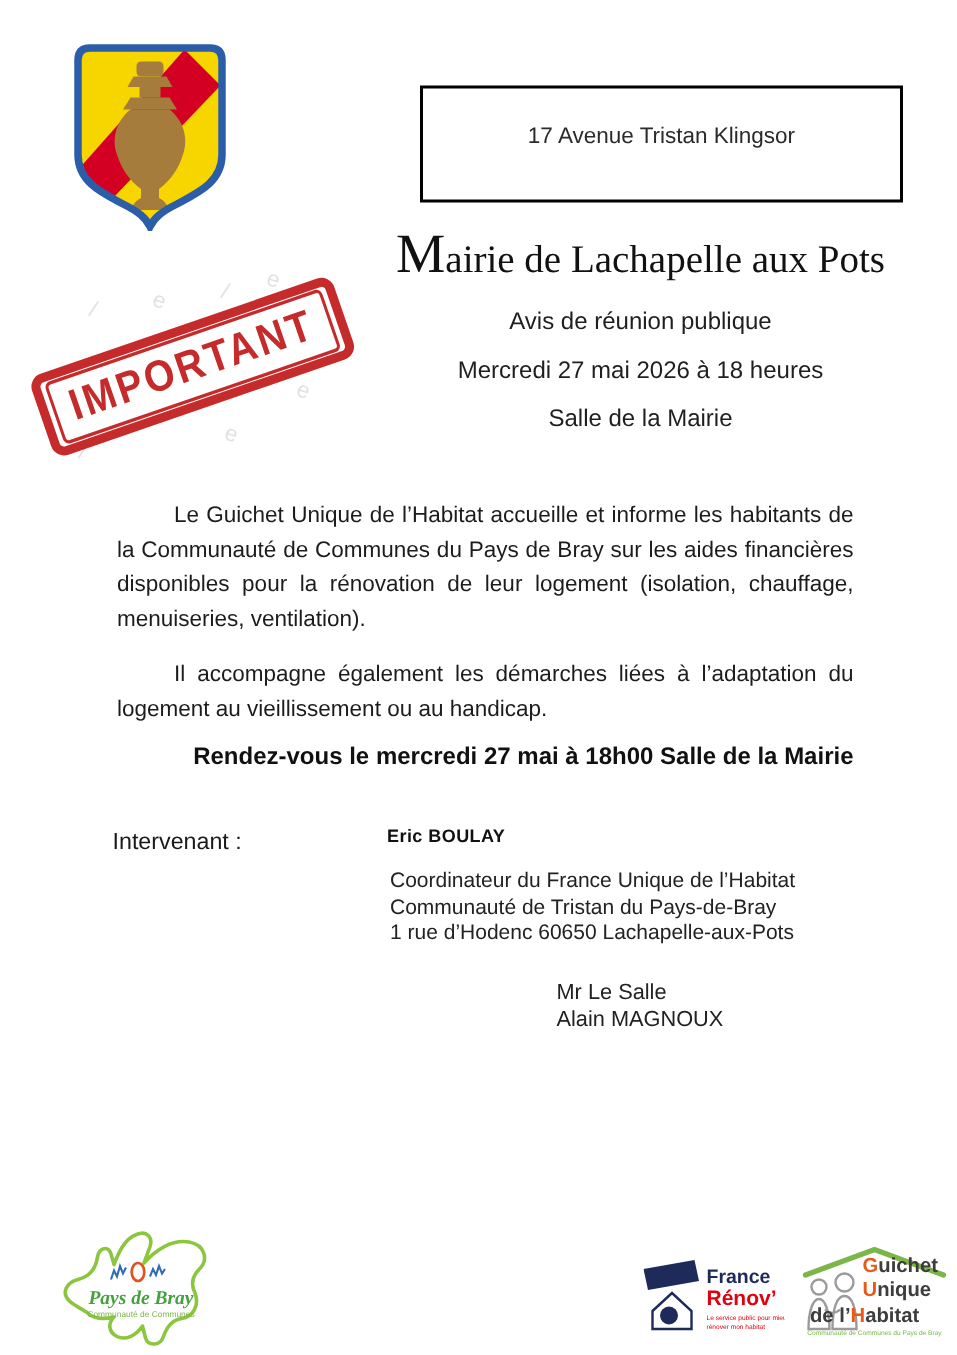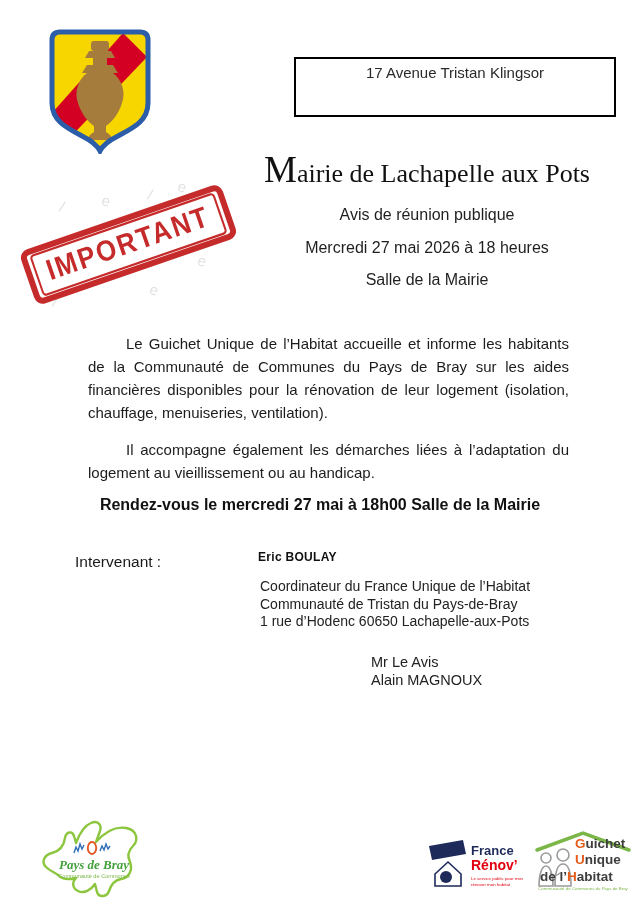--- a/index.html
+++ b/index.html
@@ -17,36 +17,36 @@
   .w7{left:198px;top:252px;}
 
   
   .stamp-wrap{left:22px;top:192px;width:212px;height:104px;display:flex;align-items:center;justify-content:center;}
   .stamp{transform:rotate(-19deg);border:6px solid #c62b2b;border-radius:9px;padding:3px;background:rgba(255,255,255,0);}
   .stamp-inner{border:2.5px solid #c62b2b;border-radius:4px;padding:1px 10px 3px 10px;
                font-weight:bold;font-size:26px;letter-spacing:2px;color:#c62b2b;
                transform:scaleY(1.12);font-family:"Liberation Sans",sans-serif;}
 
   
-  .address-box{left:294px;top:57px;width:318px;height:55px;border:2px solid #000;
-               text-align:center;font-size:15px;color:#2a2a2a;padding-top:1px;}
+  .address-box{left:280px;top:57px;width:318px;height:55px;border:2px solid #000;
+               text-align:center;font-size:15px;color:#2a2a2a;padding-top:19px;}
   .address-box div{line-height:26px;}
 
   
   .title{left:214px;top:148px;width:426px;text-align:center;
          font-family:"Liberation Serif",serif;font-size:26px;color:#111;}
   .title .cap{font-size:37px;}
   .notice{left:214px;width:426px;text-align:center;font-size:16px;color:#1f1f1f;}
   .notice1{top:206px;} .notice2{top:239px;} .notice3{top:271px;}
 
   
   .bodytext{left:71px;top:332px;width:498px;font-size:15px;line-height:23px;
             text-align:justify;color:#1c1c1c;}
-  .bodytext p{margin:0 0 14px 17px;text-indent:38px;}
-  .rdv{left:71px;top:496px;width:498px;text-align:center;font-weight:bold;font-size:16px;color:#111;}
+  .bodytext p{margin:0 0 14px 7px;text-indent:38px;}
+  .rdv{left:71px;top:496px;width:498px;text-align:right;font-weight:bold;font-size:16px;color:#111;}
 
   .intervenant{left:75px;top:553px;font-size:15.5px;}
   .intervenant .u{text-underline-offset:3px;}
   .eric{left:258px;top:550px;font-weight:bold;font-size:12px;letter-spacing:.3px;color:#111;}
   .roles{left:260px;top:578px;font-size:14px;line-height:17.5px;color:#222;}
   .sig{left:371px;top:653px;font-size:14.5px;line-height:18px;color:#222;}
 
   
   .logo-pays{left:36px;top:817px;width:116px;height:84px;}
   .logo-fr{left:429px;top:840px;width:94px;height:54px;}
@@ -112,21 +112,21 @@
 
   <div class="abs eric">Eric BOULAY</div>
 
   <div class="abs roles">
     <div>Coordinateur du France Unique de l’Habitat</div>
     <div>Communauté de Tristan du Pays-de-Bray</div>
     <div>1 rue d’Hodenc 60650 Lachapelle-aux-Pots</div>
   </div>
 
   <div class="abs sig">
-    <div>Mr Le Avis</div>
+    <div>Mr Le Salle</div>
     <div>Alain MAGNOUX</div>
   </div>
 
   <svg class="abs logo-pays" viewBox="0 0 116 84">
     <path d="M10,50 C5,45 8,38 16,36 C24,34 28,28 29,21 C30,15 36,13 38,19 L40,26 C43,18 47,9 55,6 C62,3 66,8 64,14 L60,25 C68,16 79,9 90,11 C101,13 103,23 97,29 C92,34 91,39 94,45 C97,53 93,61 85,62 C79,63 75,68 73,74 C71,80 63,81 61,75 L59,67 C55,73 48,77 42,74 C36,71 36,65 40,61 C33,63 26,62 22,58 C18,55 14,54 10,50 Z" fill="#ffffff" stroke="#8cc63e" stroke-width="2.4" stroke-linejoin="round" style="stroke: rgb(140, 198, 62);"></path>
     <g fill="none">
       <path d="M38,36 l2,-6 l2,4 l2,-7 l2,5 l2,-4" stroke="#2f6db5" stroke-width="1.4"></path>
       <ellipse cx="56" cy="31" rx="4.2" ry="6" stroke="#e2541e" stroke-width="1.8"></ellipse>
       <path d="M64,34 l2,-5 l2,4 l2,-6 l2,5 l2,-3" stroke="#2f6db5" stroke-width="1.4"></path>
     </g>

